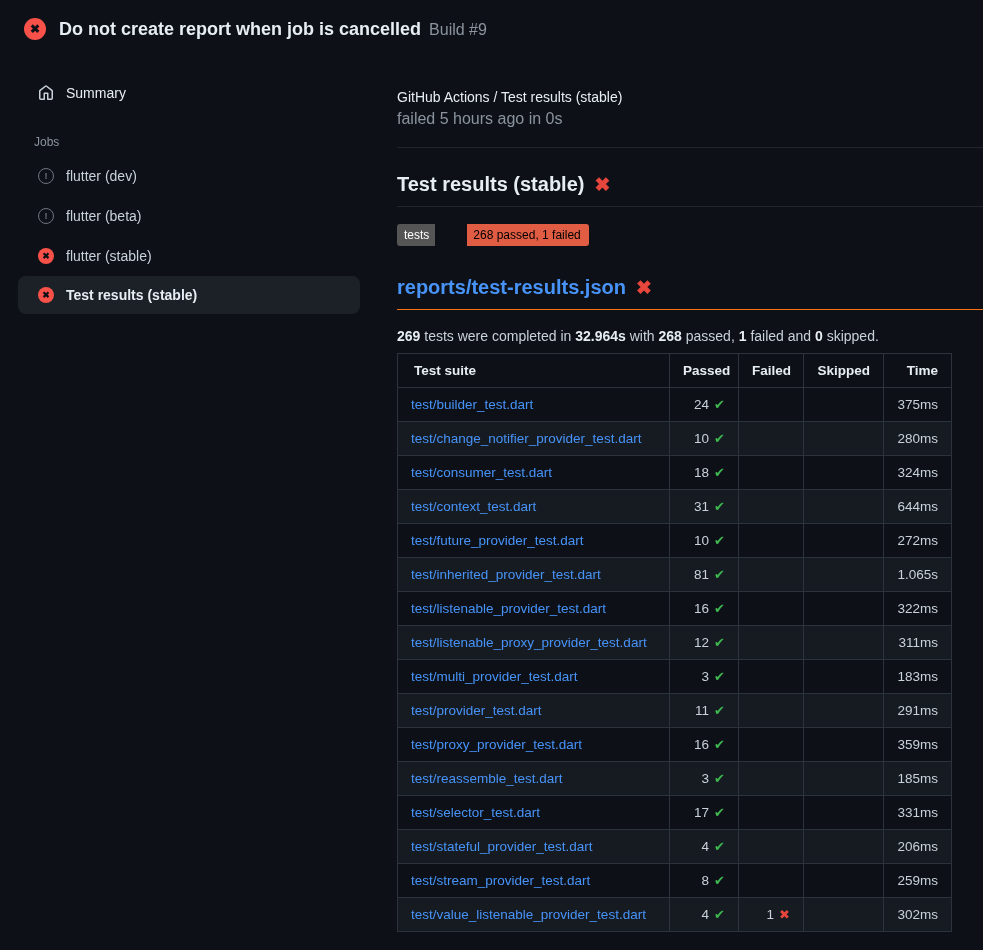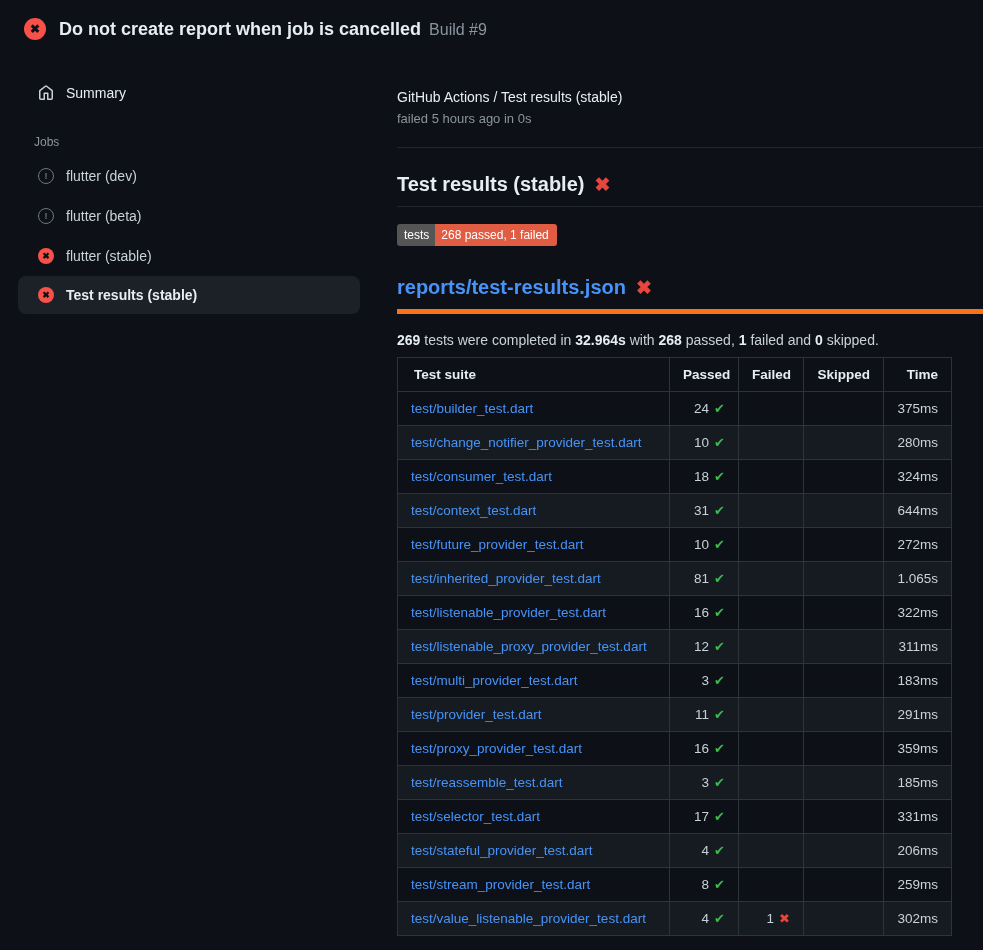--- a/index.html
+++ b/index.html
@@ -52,39 +52,39 @@
   .x-circle-sm {
     width:16px; height:16px; border-radius:50%; background:#f85149;
     color:#0d1117; display:flex; align-items:center; justify-content:center;
     font-size:9px; font-weight:bold; flex:0 0 auto;
   }
   .home-icon-svg { width:16px; height:16px; flex:0 0 auto; }
 
   
   .main { position:absolute; left:397px; top:88px; width:586px; }
   .breadcrumb { font-size:14px; font-weight:normal; color:#e6edf3; line-height:19px; }
-  .status-line { font-size:13px; color:#8b949e; margin-top:4px; line-height:16px; }
+  .status-line { font-size:16px; color:#8b949e; margin-top:4px; line-height:16px; }
   .hr { border:none; border-top:1px solid #21262d; height:0; width:586px; margin-top:20px; }
 
   .section-heading {
     display:flex; align-items:center; gap:10px;
     font-size:20px; font-weight:bold; color:#e6edf3;
     margin-top:25px; padding-bottom:10px; border-bottom:1px solid #21262d;
   }
   .cross-mark { color:#e8453c; font-weight:bold; font-size:19px; line-height:1; }
 
   .badge { display:inline-flex; margin-top:17px; border-radius:3px; overflow:hidden;
            font-size:12px; line-height:14px;justify-content:center; }
   .badge .badge-label { background:#555555; color:#ffffff; padding:4px 6px 4px 7px; }
-  .badge .badge-value { background:#e05d44; color:#ffffff; padding:4px 8px 4px 6px; }
+  .badge .badge-value { background:#e05d44; color:#000000; padding:4px 8px 4px 6px;margin-left:32px; }
 
   .report-heading {
     display:flex; align-items:center; gap:10px;
     font-size:20px; font-weight:bold;
-    margin-top:30px; padding-bottom:10px; border-bottom:5px solid #f97316;
+    margin-top:30px; padding-bottom:10px; border-bottom:1px solid #f97316;
   }
   .report-heading a { color:#4793f8; text-decoration:none; }
 
   .summary-line { font-size:14px; color:#c9d1d9; margin-top:17px; line-height:19px; }
   .summary-line b { color:#e6edf3; }
 
   
   table.results {
     border-collapse:collapse; margin-top:7px; width:554px;
     font-size:13.5px; color:#c9d1d9; table-layout:fixed;

